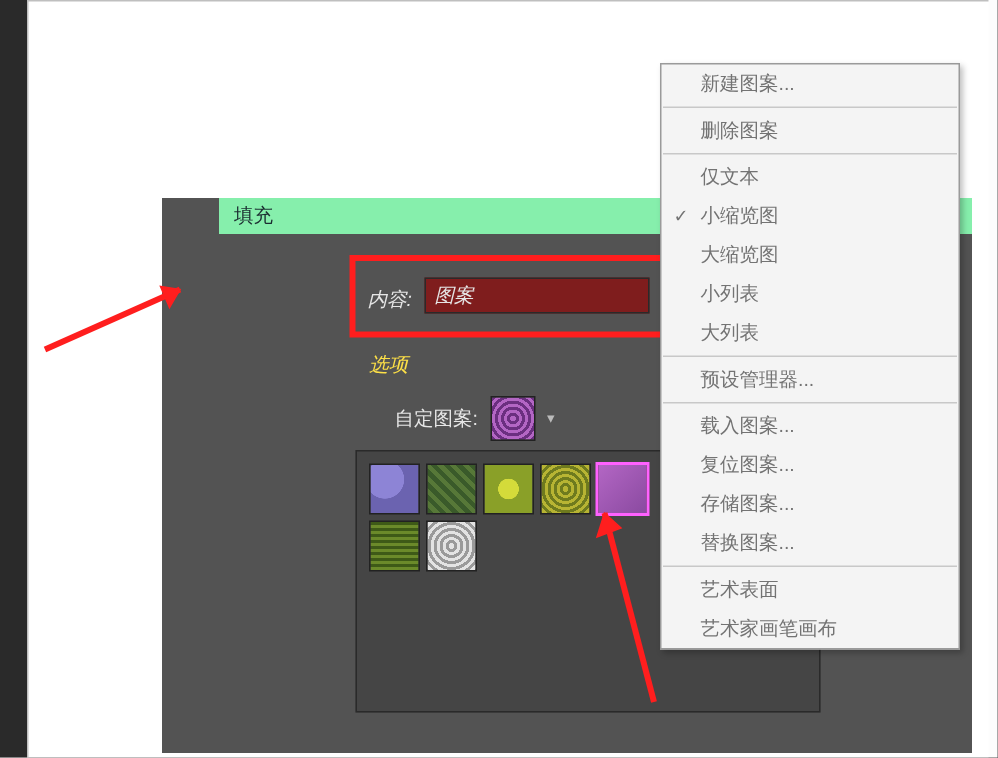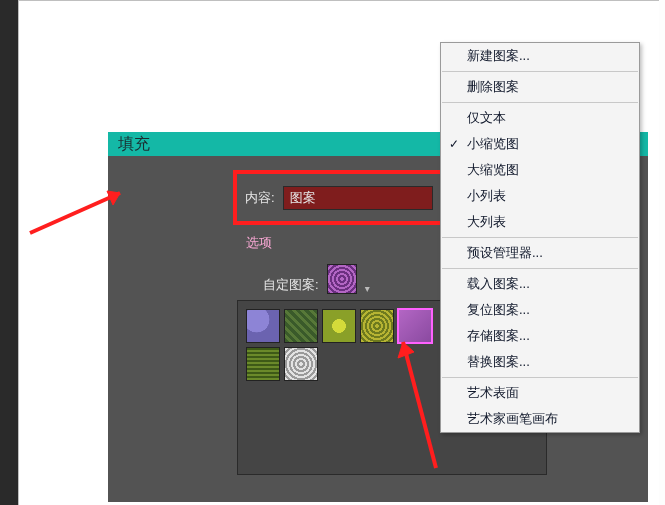--- a/index.html
+++ b/index.html
@@ -31,39 +31,41 @@
     }
     
     .dialog {
       position: absolute;
       left: 108px; top: 132px;
       width: 540px; height: 370px;
       background: #535353;
       color: #e6e6e6;
     }
     .dialog-title {
-      background: #14b8a6;
+      background: #86efac;
       color: #1b2c30;
       height: 24px;
       line-height: 24px;
       padding-left: 10px;
-      font-size: 16px;
+      font-size: 13px;
+      margin-left: 38px;
     }
     .dialog-body {
       padding: 14px 18px;
       position: relative;
     }
     .row-content {
       position: absolute;
       left: 125px; top: 14px;
       width: 270px; height: 55px;
       border: 4px solid #ff1e1e;
       display: flex;
-      align-items: center;
-      padding: 0 8px;
+      align-items: flex-end;
+      padding: 12px 8px;
+      font-style: italic;
     }
     .label-content {
       color: #e6e6e6;
       margin-right: 8px;
     }
     .dropdown-content {
       background: #7f1d1d;
       border: 1px solid #2a2a2a;
       width: 150px; height: 24px;
       line-height: 22px;
@@ -74,28 +76,29 @@
     .dropdown-caret {
       position: absolute;
       right: -22px; top: 4px;
       width: 16px; height: 16px;
       display: flex; align-items: center; justify-content: center;
       color: #bbb;
     }
     .options-label {
       position: absolute;
       left: 138px; top: 78px;
-      color: #f9a8d4;
+      color: #fde047;
+      font-style: italic;
     }
     
     .custom-row {
       position: absolute;
       left: 155px; top: 108px;
       display: flex;
-      align-items: flex-end;
+      align-items: center;
       gap: 8px;
     }
     .custom-label { color: #e6e6e6; }
     .swatch-thumb {
       width: 30px; height: 30px;
       border: 1px solid #222;
       display: inline-block;
     }
     .mini-caret { color:#bbb; font-size:10px; }
     
@@ -139,21 +142,21 @@
     .gear-dot { position:absolute; right:3px; bottom:3px; width:0;height:0;
       border-left:4px solid transparent; border-top:4px solid #ccc; }
     
     .ctx-menu {
       position: absolute;
       left: 440px; top: 42px;
       width: 200px;
       background: #f4f4f4;
       border: 1px solid #9a9a9a;
       box-shadow: 2px 2px 4px rgba(0,0,0,.25);
-      color: #0f172a;
+      color: #737373;
       font-size: 13px;
       z-index: 10;
     }
     .ctx-item {
       height: 26px;
       line-height: 26px;
       padding: 0 18px 0 26px;
       white-space: nowrap;
       position: relative;
     }

